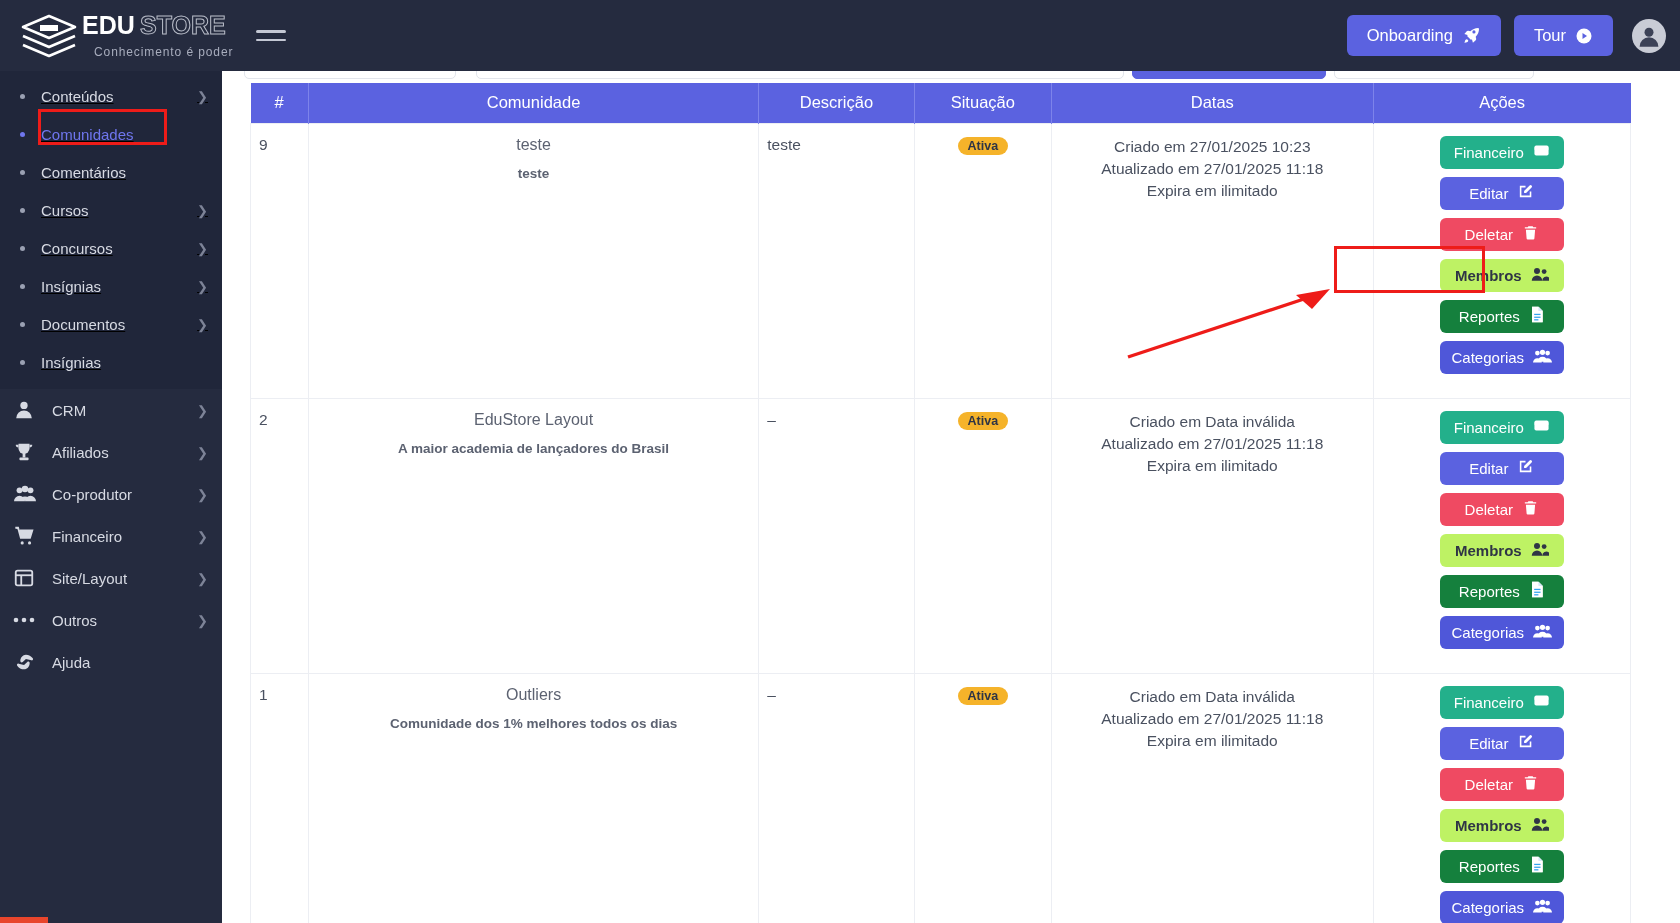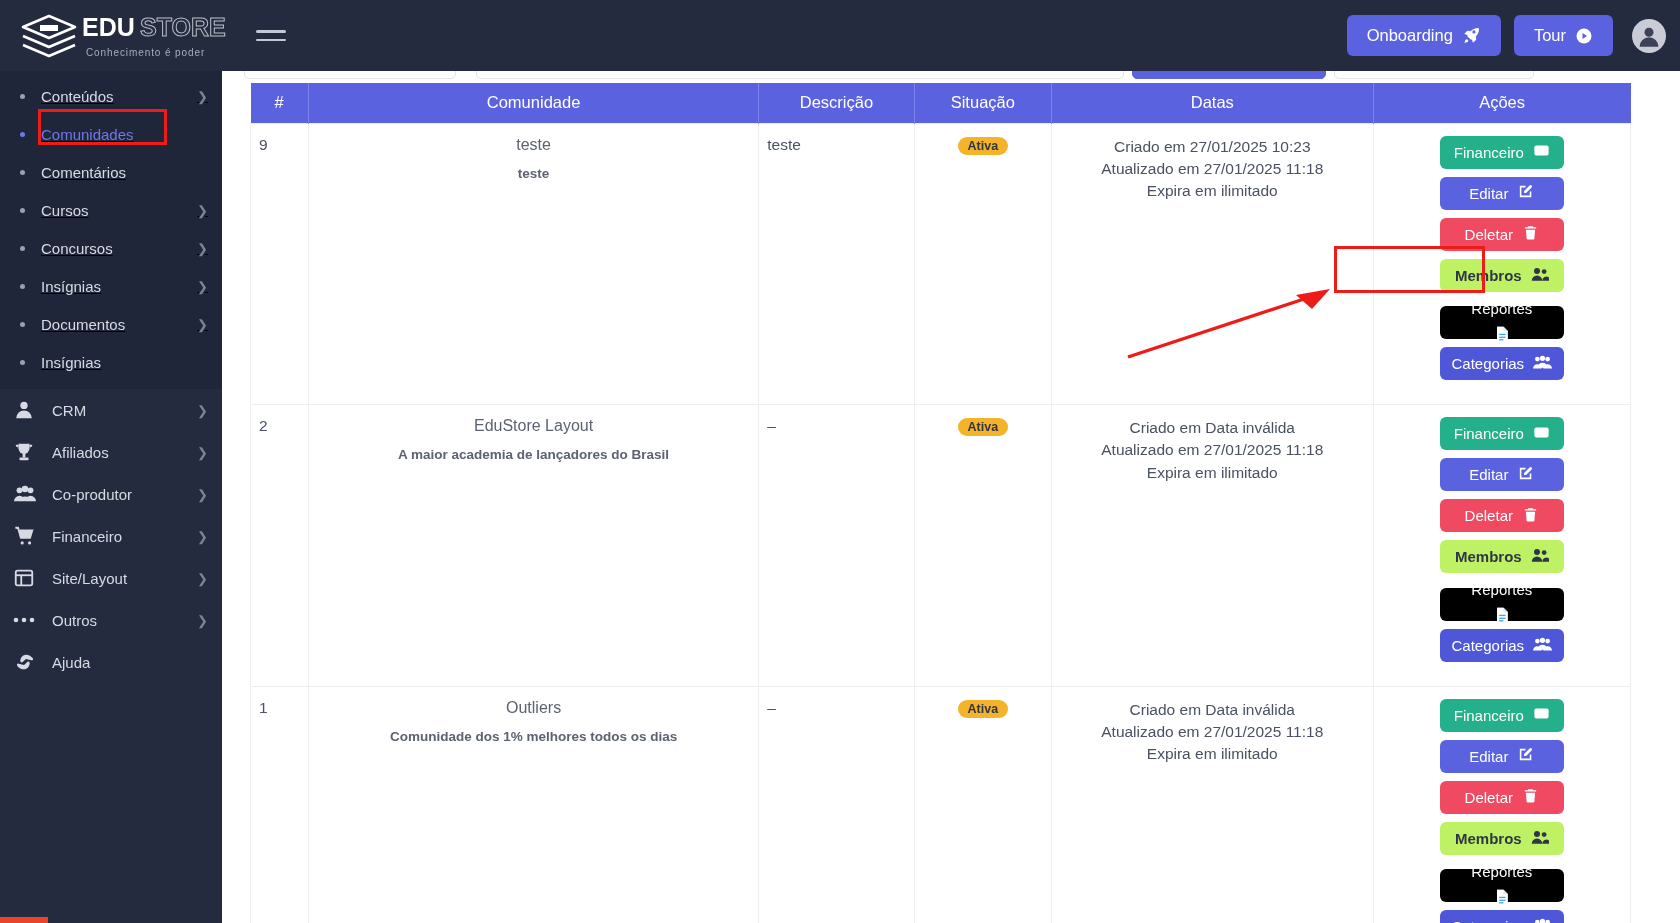--- a/index.html
+++ b/index.html
@@ -23,22 +23,22 @@
     width: 238px; height: 71px;
     display: flex; align-items: center;
     padding-left: 18px;
     flex: none;
   }
   .logo-mark { width: 62px; height: 48px; flex: none; }
   .logo-text-wrap { margin-left: 2px; }
   .logo-text { display: block; }
   .logo-tagline {
     display: block;
-    font-size: 10px; letter-spacing: 0.9px;
-    color: #a8adbd; margin-top: 1px; margin-left: 4px;
+    font-size: 12px; letter-spacing: 0.9px;
+    color: #a8adbd; margin-top: 1px; margin-left: 12px;
     white-space: nowrap;
   }
   .hamburger {
     margin-left: 18px; width: 34px; height: 28px;
     display: flex; flex-direction: column; justify-content: center;
     gap: 6px; cursor: pointer;
   }
   .hamburger span { display: block; height: 2.5px; background: #c4c8d4; border-radius: 2px; }
   .hamburger span:nth-child(1) { width: 30px; }
   .hamburger span:nth-child(2) { width: 30px; }
@@ -170,21 +170,21 @@
     font-size: 15px; color: #fff;
     font-family: "Liberation Sans", sans-serif;
     margin-bottom: 8px; padding: 0 12px;
     cursor: pointer; white-space: nowrap;
   }
   .act-btn:last-child { margin-bottom: 12px; }
   .act-financeiro { background: #23b08b; }
   .act-editar     { background: #5b62e0; }
   .act-deletar    { background: #ef4a62; }
   .act-membros    { background: #bef264; color: #2f3545; font-weight: bold; }
-  .act-reportes   { background: #000000; flex-direction: column; }
+  .act-reportes   { background: #15803d; }
   .act-categorias { background: #4f57d9; }
 
   
   .ann-box {
     position: absolute; border: 3px solid #ee1c19;
     pointer-events: none; z-index: 50;
   }
   .ann-sidebar { left: 38px; top: 109px; width: 129px; height: 36px; }
   .ann-membros { left: 1334px; top: 246px; width: 151px; height: 47px; }
   .ann-arrow { position: absolute; left: 1120px; top: 285px; z-index: 50; pointer-events: none; }

